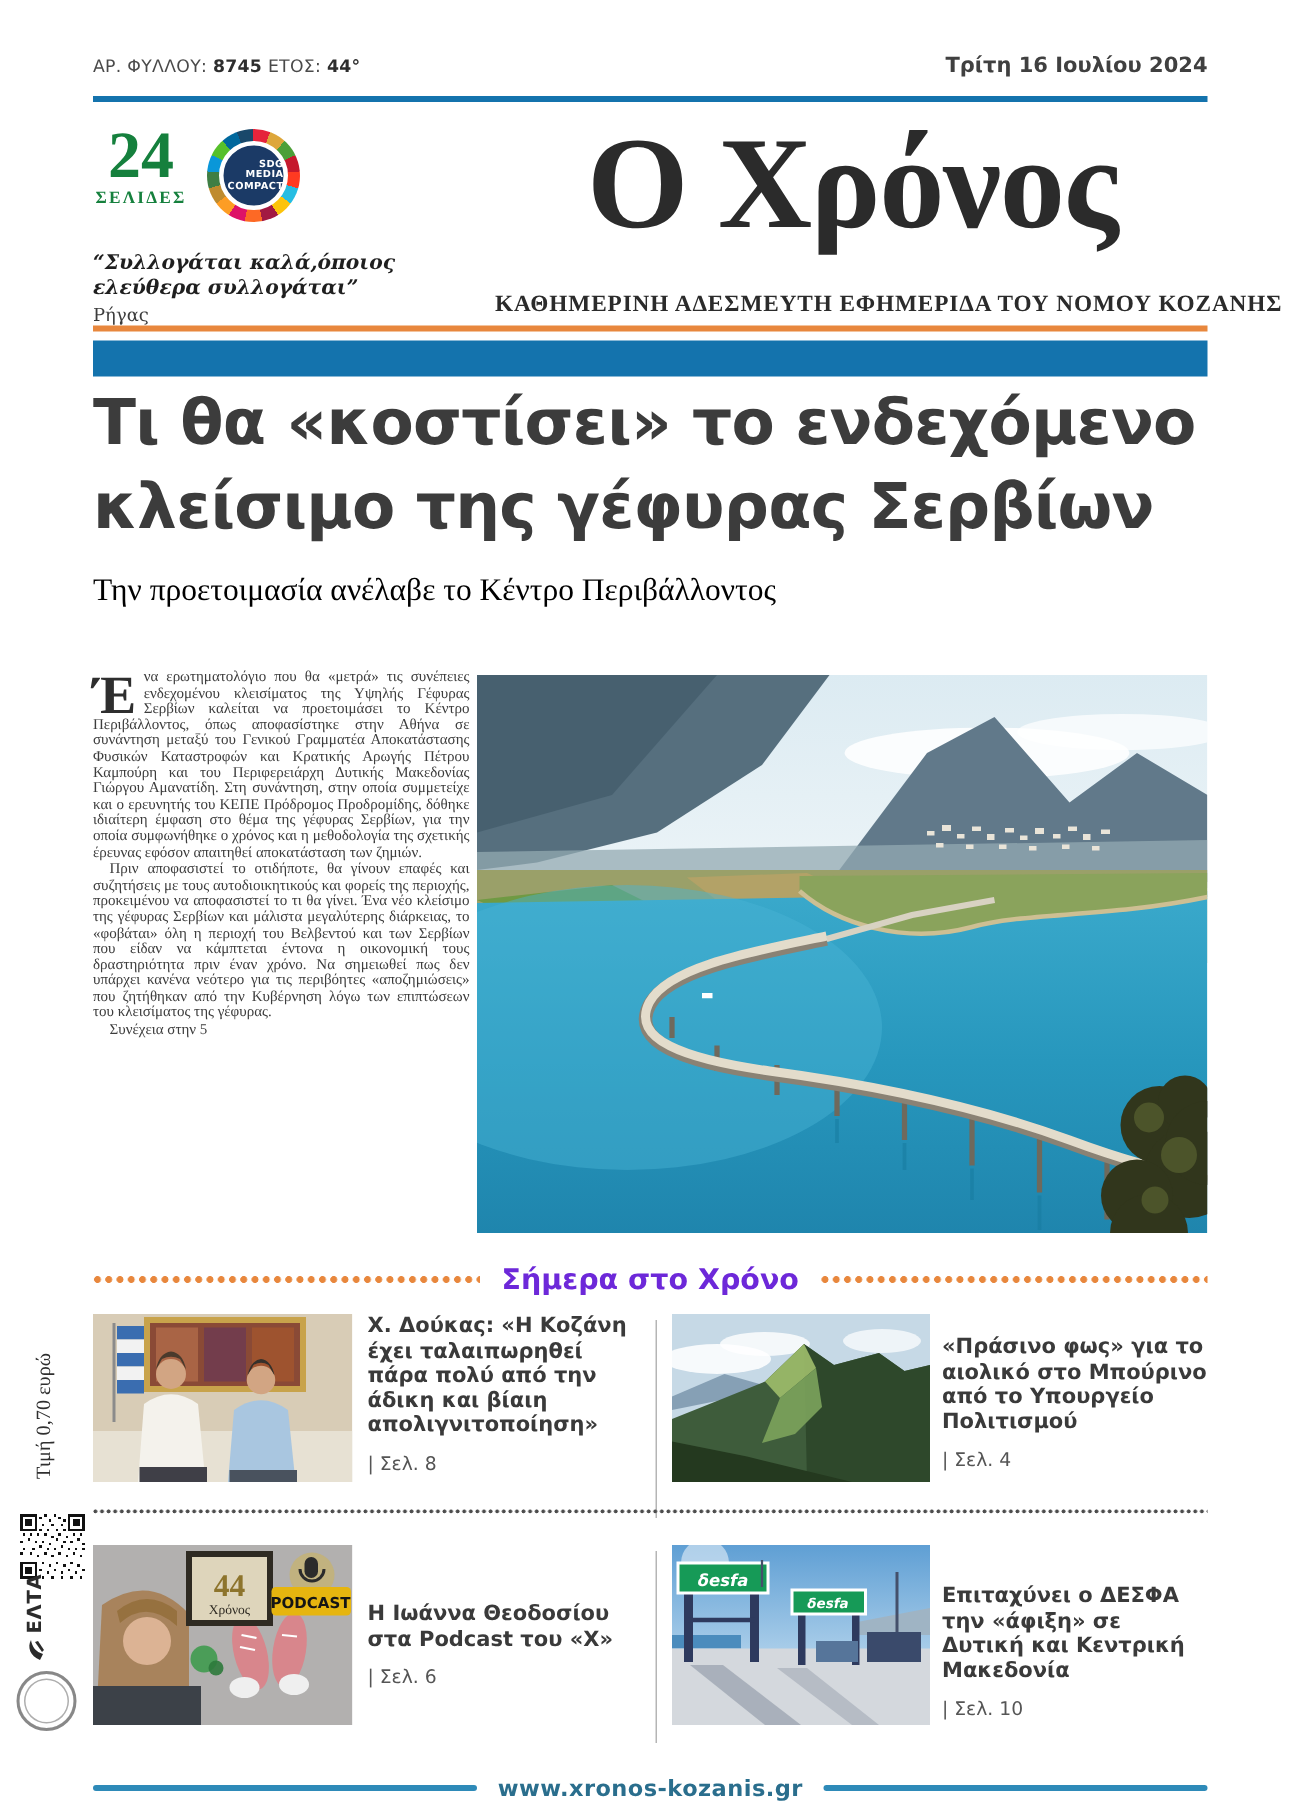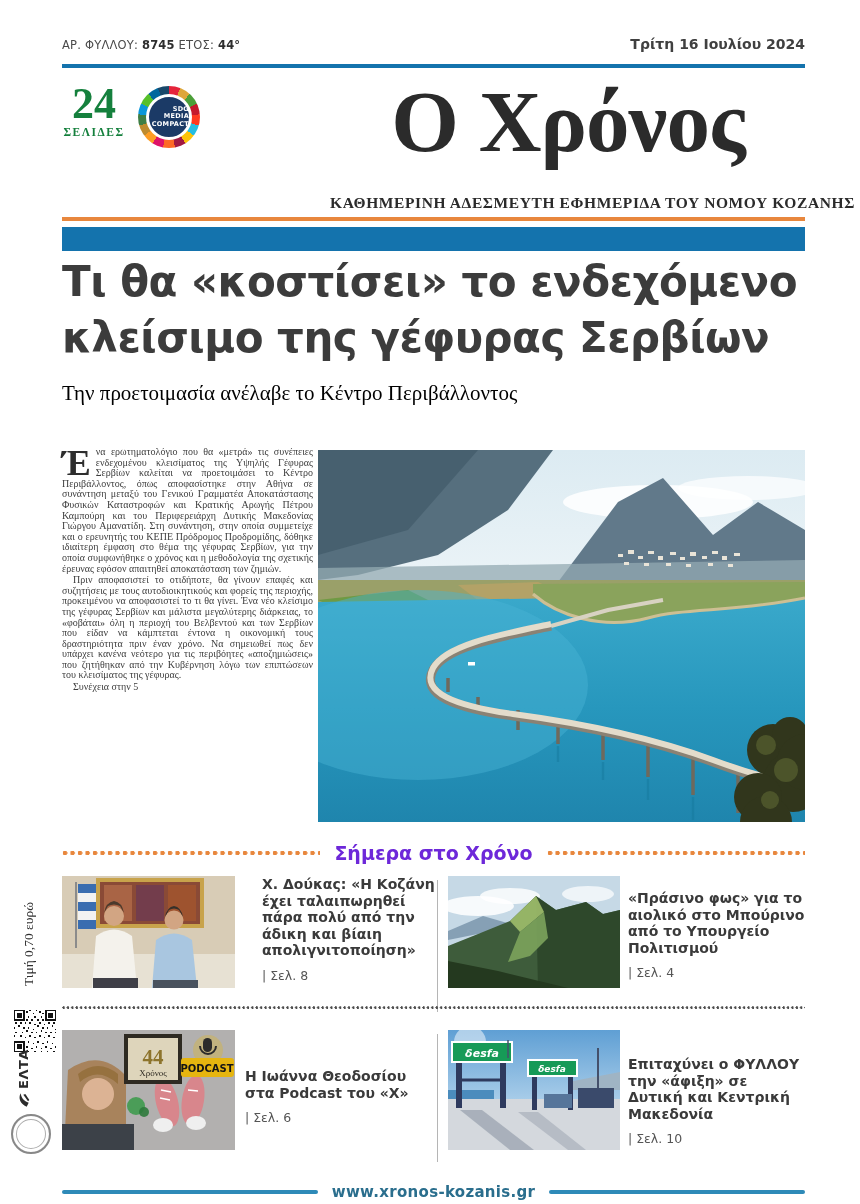--- a/index.html
+++ b/index.html
@@ -94,20 +94,25 @@
   <div class="abs pages-badge">
     <div class="num">24</div>
     <div class="lbl">ΣΕΛΙΔΕΣ</div>
   </div>
   <div class="abs sdg">
     <div class="center">
       <span>SDG</span>
       <span>MEDIA</span>
       <span>COMPACT</span>
     </div>
+  </div>
+  <div class="abs quote">
+    <div class="q">“Συλλογάται καλά,όποιος</div>
+    <div class="q">ελεύθερα συλλογάται”</div>
+    <div class="a">Ρήγας</div>
   </div>
   <div class="abs mast-title">Ο Χρόνος</div>
   <div class="abs mast-tagline">ΚΑΘΗΜΕΡΙΝΗ ΑΔΕΣΜΕΥΤΗ ΕΦΗΜΕΡΙΔΑ ΤΟΥ ΝΟΜΟΥ ΚΟΖΑΝΗΣ</div>
   <div class="abs rule-orange"></div>
   <div class="abs bar-blue"></div>
 
   <div class="abs headline">Τι θα «κοστίσει» το ενδεχόμενο κλείσιμο της γέφυρας Σερβίων</div>
   <div class="abs subheadline">Την προετοιμασία ανέλαβε το Κέντρο Περιβάλλοντος</div>
 
   <div class="abs article">
@@ -231,21 +236,21 @@
       <path d="M34,60 Q52,47 70,60 L75,112 L30,112 Z" fill="#f4f2ec"></path>
       <circle cx="52" cy="40" r="10" fill="#d2a583"></circle>
       <path d="M42,37 Q44,26 52,25 Q60,26 62,37 L58,30 Q52,27 46,30 Z" fill="#4a3a2c"></path>
       <rect x="31" y="102" width="45" height="10" fill="#3f3f47"></rect>
       <path d="M94,64 Q112,51 130,64 L135,112 L90,112 Z" fill="#a9c6e0"></path>
       <circle cx="112" cy="44" r="9.5" fill="#d2a583"></circle>
       <path d="M103,41 Q105,31 112,30 Q119,31 121,41 L117,34 Q112,31 107,34 Z" fill="#35302a"></path>
       <rect x="91" y="104" width="45" height="8" fill="#49525e"></rect>
     </svg>
   </div>
-  <div class="abs" style="left:245px;top:876px;width:176px;margin-left:17px;">
+  <div class="abs" style="left:245px;top:876px;width:176px;">
     <div class="teaser-head">Χ. Δούκας: «Η Κοζάνη έχει ταλαιπωρηθεί πάρα πολύ από την άδικη και βίαιη απολιγνιτοποίηση»</div>
     <div class="teaser-page">| Σελ. 8</div>
   </div>
   <div class="abs vdiv" style="left:437px;top:880px;height:132px;"></div>
   <div class="abs photo" style="left:448px;top:876px;width:172px;height:112px;">
     <svg width="172" height="112" viewBox="0 0 172 112">
       <rect width="172" height="112" fill="#c6d9e6"></rect>
       <ellipse cx="30" cy="30" rx="36" ry="10" fill="#ffffff" opacity="0.85"></ellipse>
       <ellipse cx="62" cy="20" rx="30" ry="8" fill="#ffffff" opacity="0.8"></ellipse>
       <ellipse cx="140" cy="18" rx="26" ry="8" fill="#ffffff" opacity="0.7"></ellipse>
@@ -330,21 +335,21 @@
         <rect x="80" y="30" width="49" height="16" fill="#169a57" stroke="#ffffff" stroke-width="2"></rect>
         <text x="104" y="42" text-anchor="middle" font-family="DejaVu Sans,sans-serif" font-style="italic" font-size="9" font-weight="bold" fill="#ffffff">δesfa</text>
       </g>
       <rect x="130" y="58" width="36" height="20" fill="#3a4a6b"></rect>
       <rect x="96" y="64" width="28" height="14" fill="#56759a"></rect>
       <line x1="150" y1="18" x2="150" y2="58" stroke="#44506b" stroke-width="2"></line>
       <line x1="60" y1="10" x2="60" y2="28" stroke="#44506b" stroke-width="1.5"></line>
     </svg>
   </div>
   <div class="abs" style="left:628px;top:1056px;width:177px;">
-    <div class="teaser-head">Επιταχύνει ο ΦΥΛΛΟΥ την «άφιξη» σε Δυτική και Κεντρική Μακεδονία</div>
+    <div class="teaser-head">Επιταχύνει ο ΔΕΣΦΑ την «άφιξη» σε Δυτική και Κεντρική Μακεδονία</div>
     <div class="teaser-page">| Σελ. 10</div>
   </div>
 
   <div class="abs footer">
     <div class="line"></div>
     <div class="url">www.xronos-kozanis.gr</div>
     <div class="line"></div>
   </div>
 
   <div class="abs price-vert">Τιμή 0,70 ευρώ</div>

